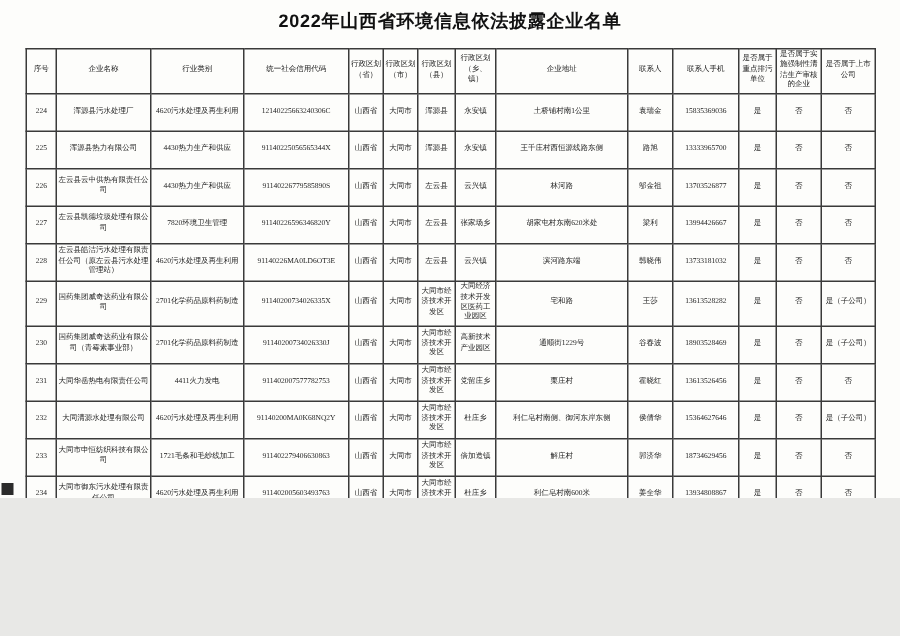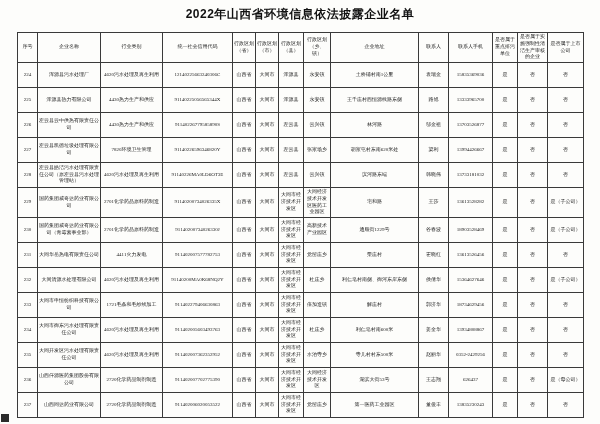--- a/index.html
+++ b/index.html
@@ -3,21 +3,21 @@
 <meta charset="utf-8">
 <style>
   html,body { margin:0; padding:0; }
   body {
     width:600px; height:424px;
     background:#e8e8e6;
     font-family:"Liberation Serif", serif;
   }
   .page {
     position:relative;
-    width:600px; height:424px;
+    width:600px; height:332px;
     background:#fdfdfb;
     overflow:hidden;
   }
   .title {
     position:absolute; top:6px; left:0; width:600px;
     text-align:center;
     font-family:"Liberation Sans", sans-serif;
     font-weight:bold;
     font-size:12px;
     color:#111;

